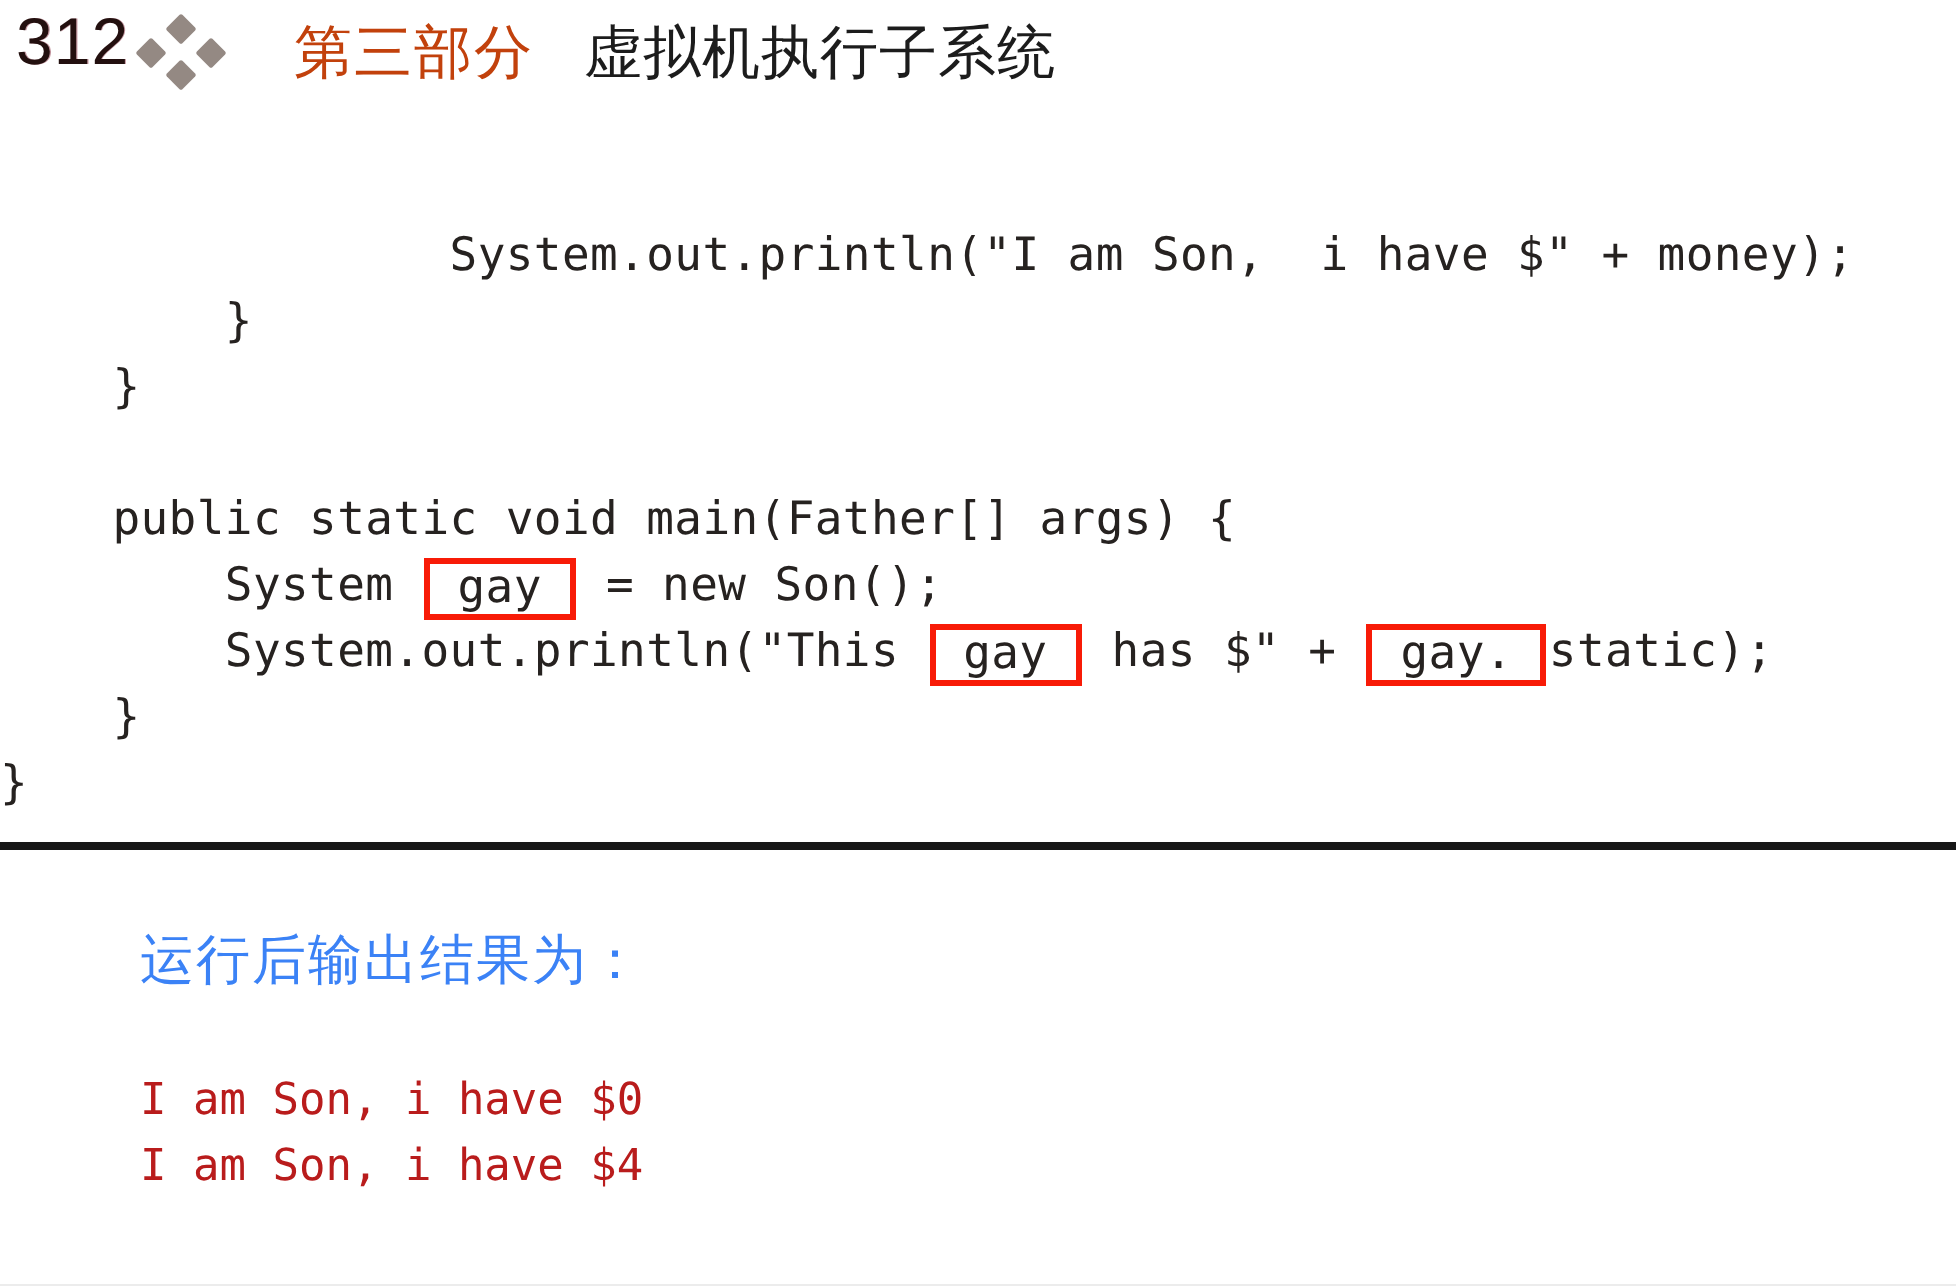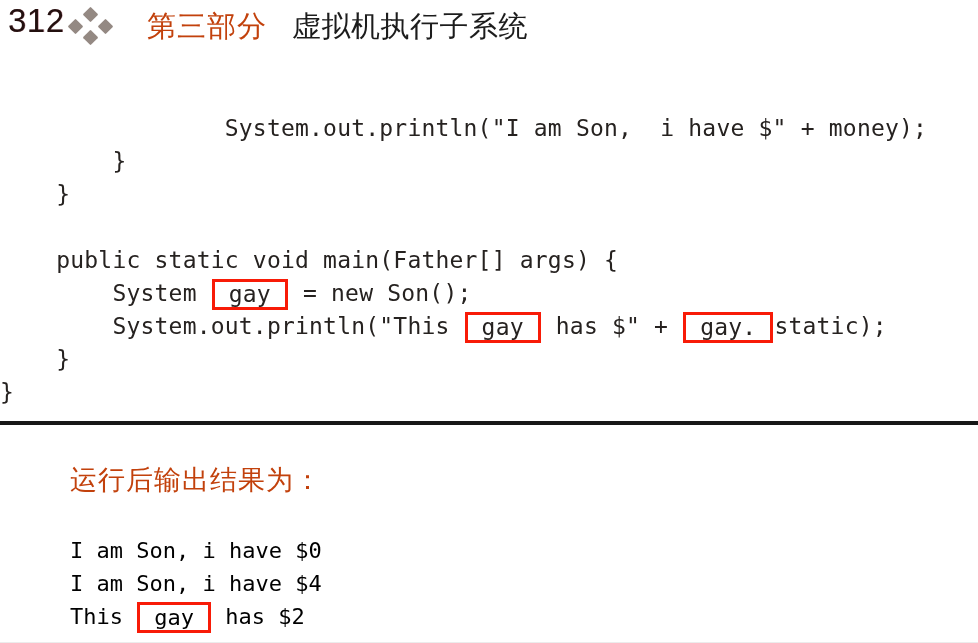--- a/index.html
+++ b/index.html
@@ -117,34 +117,34 @@
     background: #171717;
   }
 
   
   .output-heading {
     position: absolute;
     left: 70px;
     top: 462px;
     font-family: "DejaVu Sans", sans-serif;
     font-size: 27px;
-    color: #c2410c;
+    color: #3b82f6;
     letter-spacing: 1px;
     white-space: nowrap;
   }
   .output-block {
     position: absolute;
     left: 70px;
     top: 534px;
   }
   .output-line {
     font-family: "DejaVu Sans Mono", monospace;
     font-size: 22px;
     line-height: 33px;
-    color: #000000;
+    color: #b91c1c;
     white-space: pre;
     height: 33px;
   }
   .bottom-edge {
     position: absolute;
     left: 0;
     bottom: 0;
     width: 978px;
     height: 1px;
     background: #ececec;
@@ -180,16 +180,15 @@
     <div class="code-line"><span class="tok">}</span></div>
   </div>
 
 <div class="rule"></div>
 
 <div class="output-heading">运行后输出结果为：</div>
 
 <div class="output-block" id="program-output">
     <div class="output-line"><span class="tok">I am Son, i have $0</span></div>
     <div class="output-line"><span class="tok">I am Son, i have $4</span></div>
-    <div class="output-line"><span class="tok">This </span><span class="boxed">gay</span><span class="tok"> has $2</span></div>
   </div>
 
 <div class="bottom-edge"></div>
 
 </body></html>

